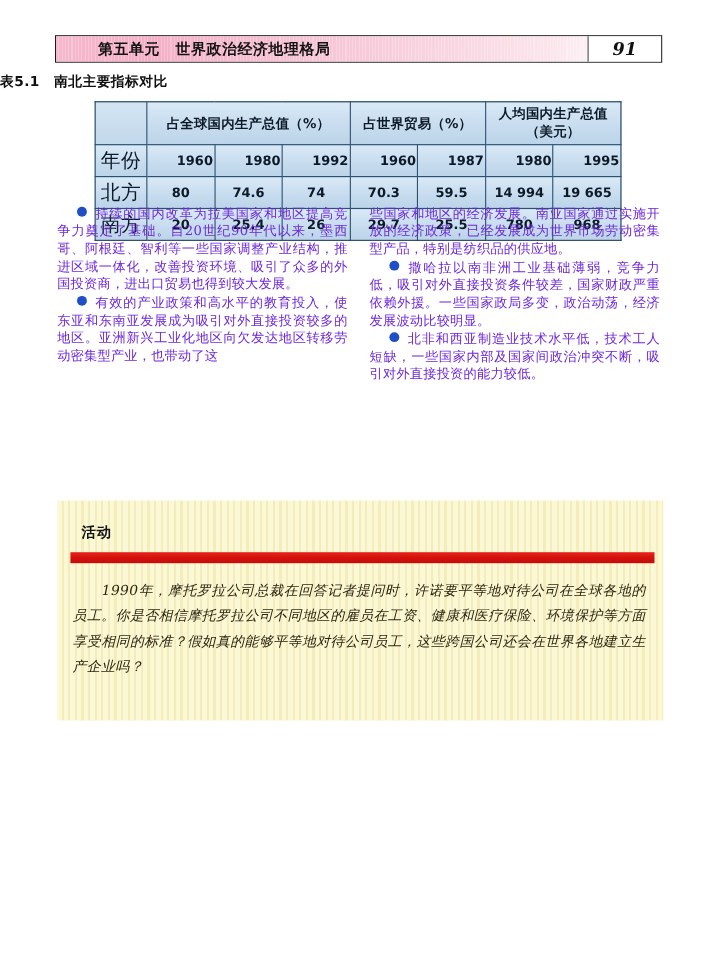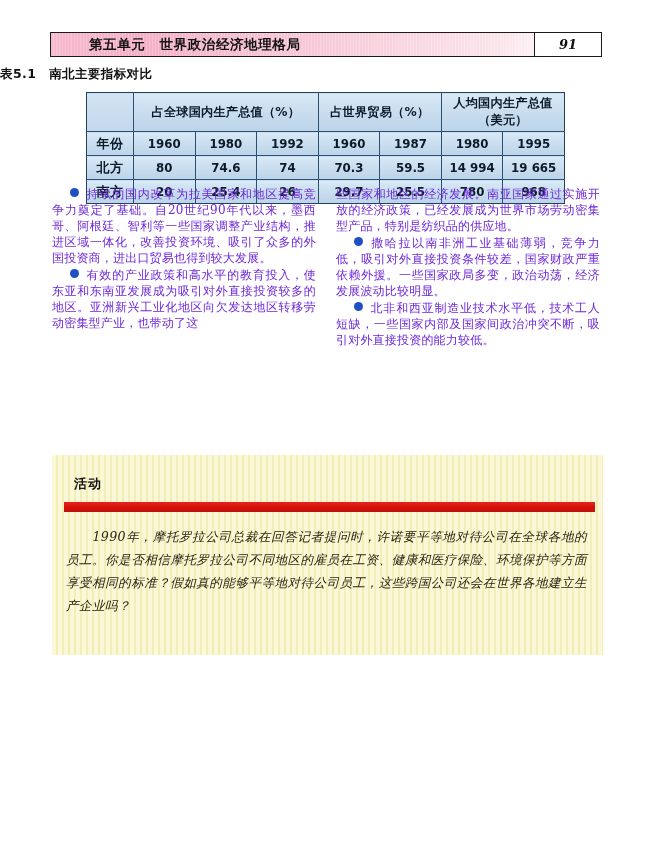--- a/index.html
+++ b/index.html
@@ -71,21 +71,21 @@
     border-left: 1.4px solid #1a1a1a;
     background: #ffffff;
     display: flex;
     align-items: center;
     justify-content: center;
   }
   .header-pagenum {
     font-family: "DejaVu Serif", "Liberation Serif", serif;
     font-weight: bold;
     font-style: italic;
-    font-size: 13px;
+    font-size: 16px;
     color: #111111;
   }
 
   
   .table-caption {
     position: absolute;
     left: 0;
     top: 66px;
     width: 650px;
     text-align: left;
@@ -121,26 +121,26 @@
   table.data-table td.outer-l { border-left: 1.6px solid #24425f; }
   table.data-table td.outer-r { border-right: 1.6px solid #24425f; }
   table.data-table tr.row-head td { border-top: 1.6px solid #24425f; }
   table.data-table tr.row-last td { border-bottom: 1.6px solid #24425f; }
   table.data-table td.grp-head {
     font-weight: bold;
     font-size: 12.2px;
     letter-spacing: 0.2px;
   }
   table.data-table td.rowlabel {
-    font-weight: bold;
-    font-size: 13px;
+    font-weight: normal;
+    font-size: 18px;
     letter-spacing: 0.5px;
   }
   table.data-table td.blank-corner { background: linear-gradient(180deg,#d3e4f3 0%, #c2d8eb 100%); }
-  table.data-table td.yr { font-weight: bold; font-size: 11.8px; }
+  table.data-table td.yr { font-weight: bold; font-size: 11.8px; text-align: right; }
   table.data-table td.val { font-weight: bold; font-size: 11.8px; }
   .grp-sep { border-left: 1.6px solid #24425f !important; }
 
   
   .body-cols {
     position: absolute;
     left: 52px;
     top: 186px;
     width: 548px;
     display: flex;

